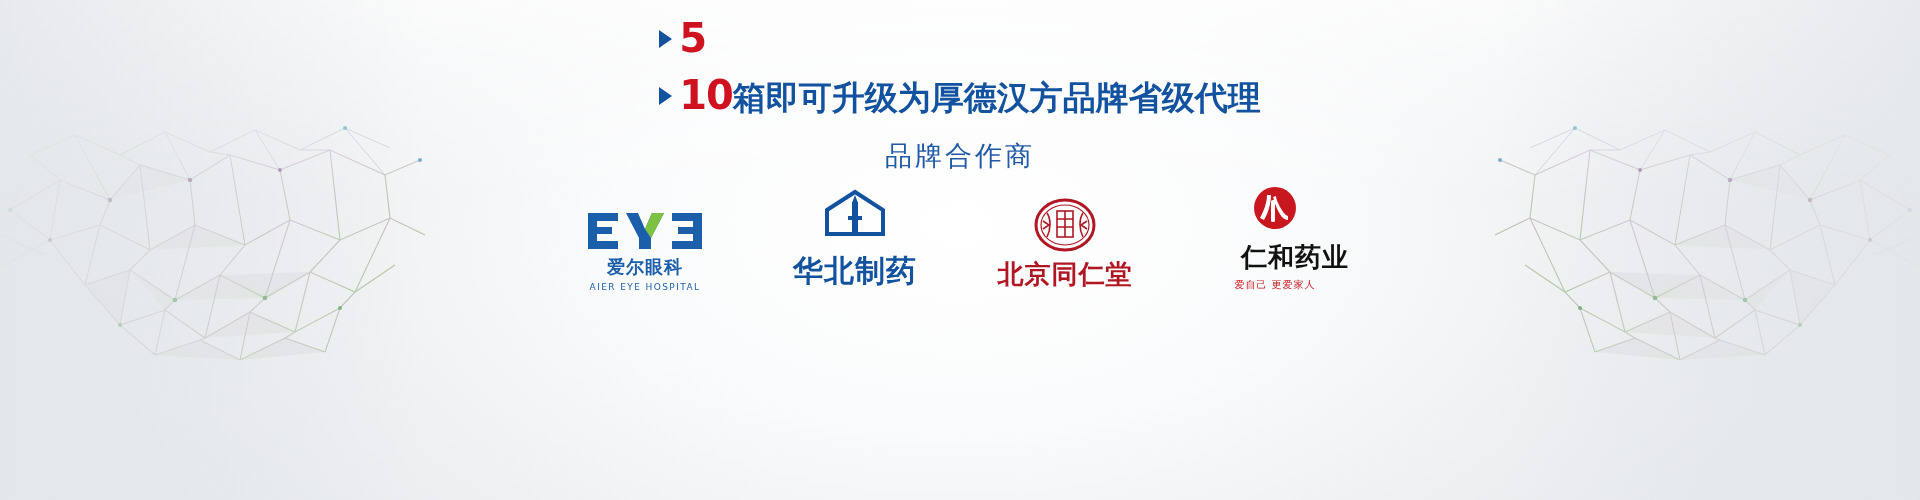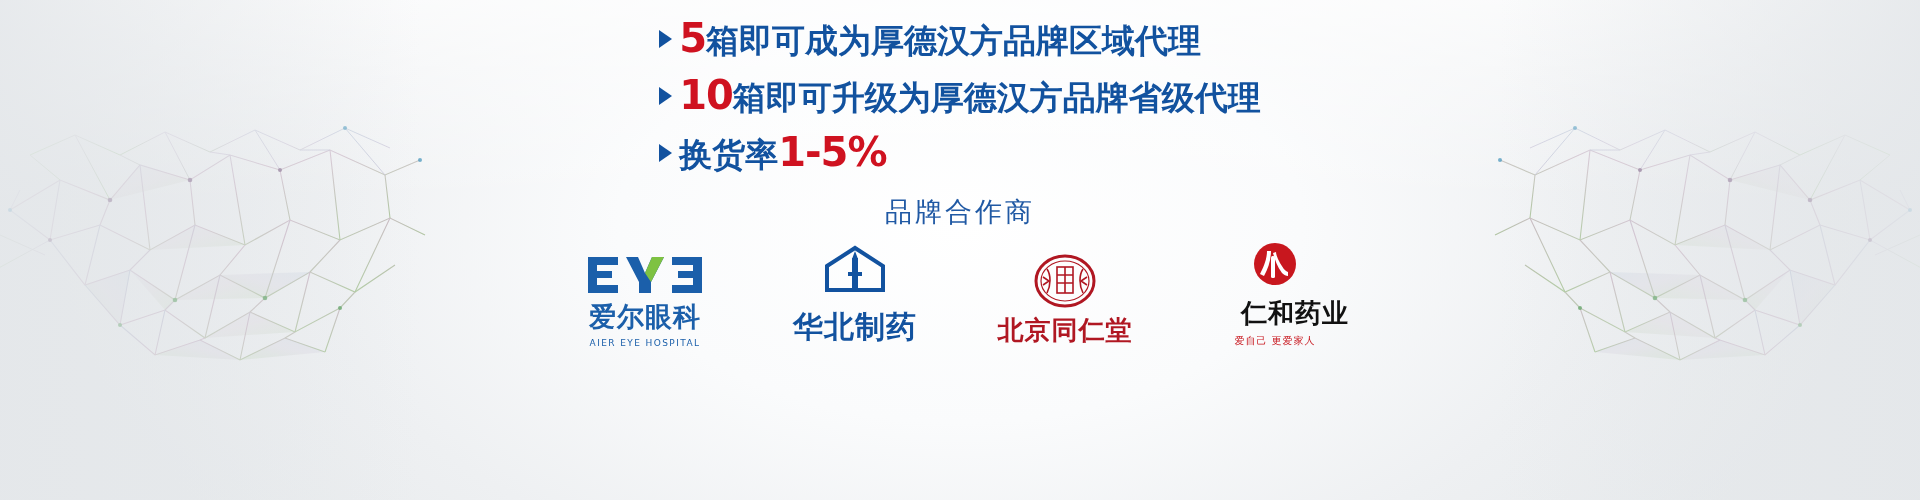--- a/index.html
+++ b/index.html
@@ -82,21 +82,21 @@
     letter-spacing:3px;
   }
   .logos{
     margin-top:10px;display:flex;align-items:flex-end;justify-content:center;
     gap:60px;
   }
   .logo{
     display:flex;flex-direction:column;align-items:center;
     width:150px;
   }
-  .logo-cn{font-size:27px;font-weight:bold;letter-spacing:1px;}
+  .logo-cn{font-size:18px;font-weight:bold;letter-spacing:1px;}
   .logo-sub{font-size:9px;letter-spacing:1.4px;margin-top:3px;}
 
   
   .aier .logo-cn{color:#1b5faa;}
   .aier .logo-sub{color:#1b5faa;}
   
   .hbzy .logo-cn{color:#12529f;font-size:30px;margin-top:9px;}
   
   .trt .logo-cn{color:#b01722;font-size:26px;}
   
@@ -229,34 +229,28 @@
   <div class="sheen-right"></div>
 
   <div class="content">
 
 
     <div class="bullets">
 
       <div class="bullet">
         <span class="tri"></span>
         <span class="num">5</span>
-        <span class="bl-text">箱即可成为厚德汉方品牌区域代理</span>
       </div>
 
       <div class="bullet">
         <span class="tri"></span>
         <span class="num">10</span>
         <span class="bl-text">箱即可升级为厚德汉方品牌省级代理</span>
       </div>
 
-      <div class="bullet">
-        <span class="tri"></span>
-        <span class="bl-text">换货率</span>
-        <span class="pct">1-5%</span>
-      </div>
 
     </div>
 
     <div class="partners-title">品牌合作商</div>
 
     <div class="logos">
 
       <div class="logo aier">
         <span>
           <svg width="118" height="40" viewBox="0 0 118 40" xmlns="http://www.w3.org/2000/svg">

